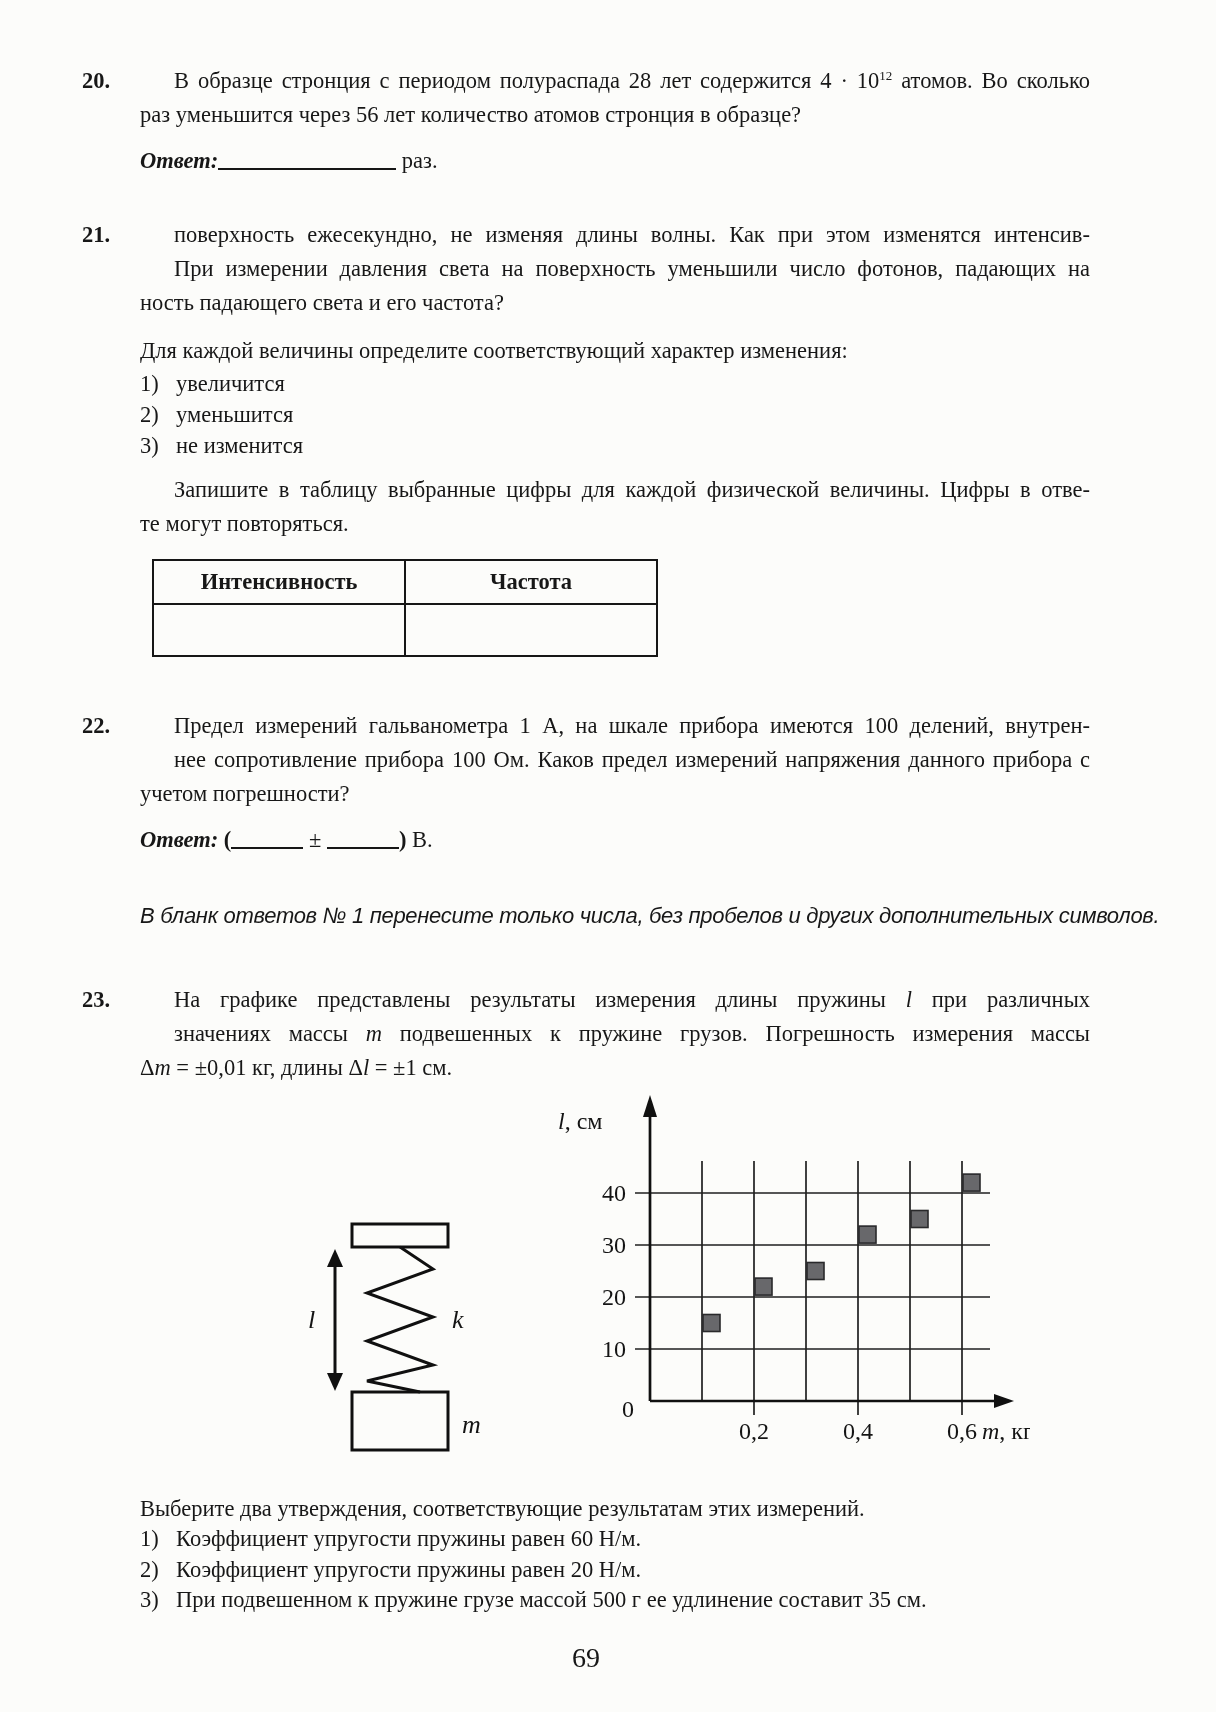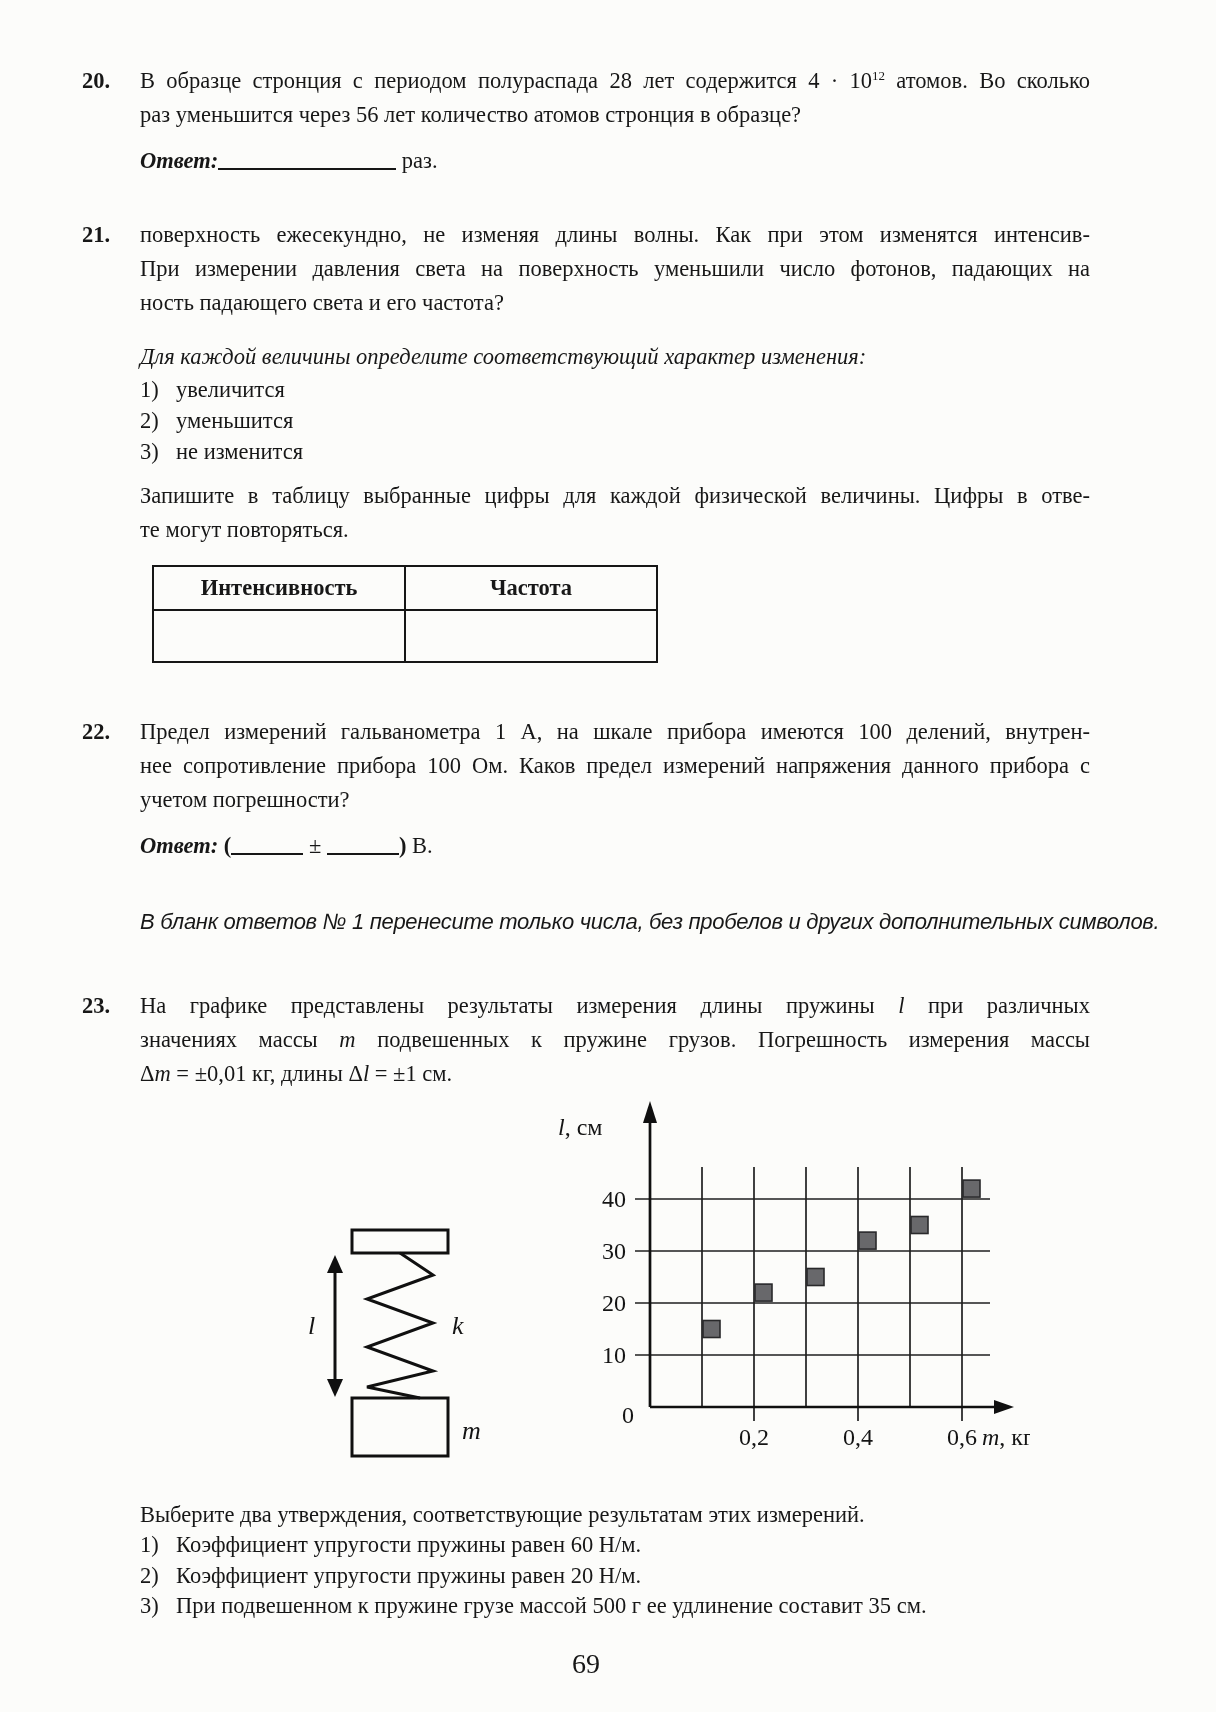--- a/index.html
+++ b/index.html
@@ -12,31 +12,31 @@
     box-sizing:border-box;
     padding:64px 126px 12px 82px;
     font-family:"Liberation Serif", serif;
     color:#171717;
     font-size:22.5px;
     overflow:hidden;
   }
   .q{display:flex;align-items:flex-start;}
   .qnum{width:58px;flex:0 0 58px;font-weight:bold;}
   .qbody{flex:1;min-width:0;}
-  .ln{white-space:nowrap;text-align:justify;text-align-last:justify;line-height:34px;}
+  .ln{white-space:nowrap;text-align:justify;text-align-last:justify;line-height:34px;margin-left:34px;}
   .ln-last{white-space:nowrap;text-align:left;line-height:34px;}
   .qnum{line-height:34px;}
   sup.exp{font-size:13px;line-height:0;vertical-align:8px;}
   .it{font-style:italic;}
   .ans-line{margin-top:12px;line-height:34px;}
   .ans-label{font-weight:bold;font-style:italic;}
   .blank{display:inline-block;border-bottom:2.4px solid #161616;height:22px;vertical-align:-2px;}
   .blank-wide{width:178px;}
   .blank-small{width:72px;}
-  .prompt{margin-top:20px;line-height:34px;font-style:italic;}
+  .prompt{margin-top:14px;line-height:34px;}
   .opt{line-height:31px;display:flex;}
   .opt-num{width:36px;flex:0 0 36px;}
   .tbl{border-collapse:collapse;margin:18px 0 0 12px;}
   .tbl td{border:2.4px solid #161616;text-align:center;font-weight:bold;}
   .tbl .hrow td{width:248px;height:40px;}
   .tbl .brow td{height:48px;}
   .note-italic{
     font-family:"Liberation Sans", sans-serif;
     font-style:italic;font-size:22px;letter-spacing:-0.3px;
     white-space:nowrap;line-height:30px;

